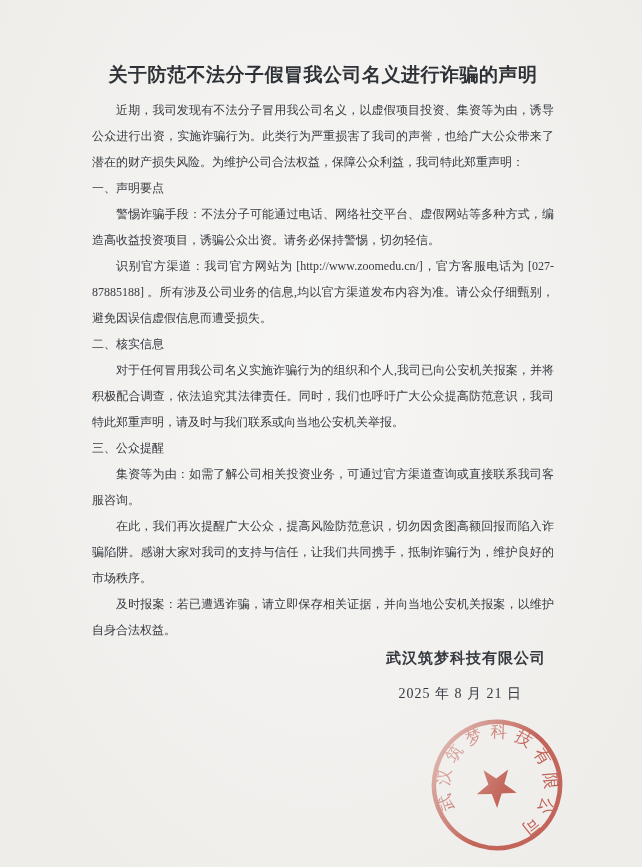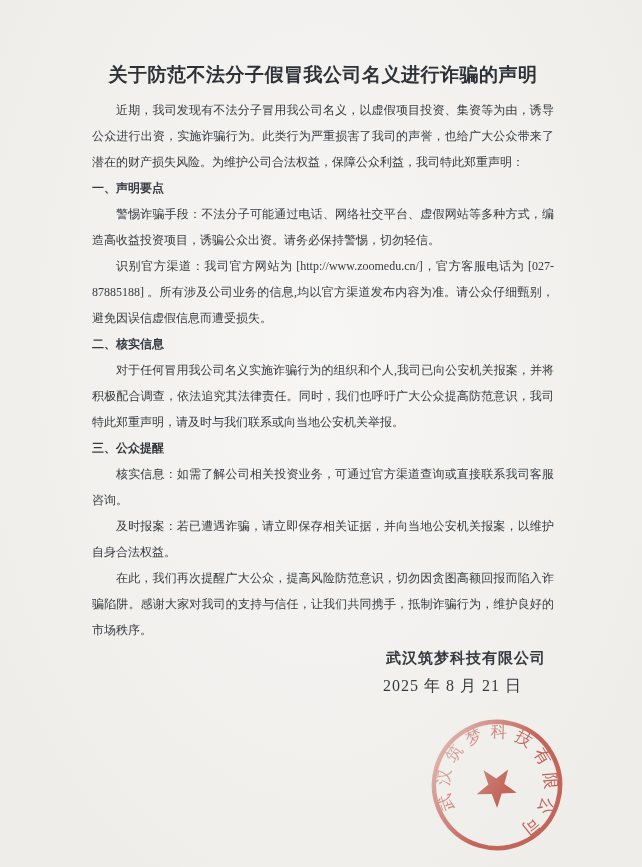--- a/index.html
+++ b/index.html
@@ -35,39 +35,40 @@
     line-height: 26px;
   }
   .doc-body p {
     margin: 0;
     font-size: 12px;
     line-height: 26px;
     text-align: justify;
     letter-spacing: 0;
   }
   .doc-body p.body { text-indent: 2em; }
-  .doc-body p.heading { text-indent: 0; font-weight: 700; }
+  .doc-body p.heading { text-indent: 0; font-weight: 400; }
   .signature {
     margin-top: 2px;
     text-align: right;
     padding-right: 8px;
   }
   .signature .company {
     display: block;
     font-size: 15px;
     font-weight: 600;
     line-height: 27px;
     letter-spacing: 1px;
   }
   .signature .date {
     display: block;
-    font-size: 16px;
+    font-size: 14px;
     line-height: 27px;
     padding-right: 24px;
     letter-spacing: 1px;
+    margin-top: 8px;
   }
   .stamp {
     position: absolute;
     left: 418px;
     top: 706px;
     width: 158px;
     height: 158px;
     transform: rotate(16deg);
     mix-blend-mode: multiply;
     opacity: 0.92;
@@ -85,23 +86,23 @@
   <h1 class="doc-title">关于防范不法分子假冒我公司名义进行诈骗的声明</h1>
 
   <div class="doc-body">
       <p class="body">近期，我司发现有不法分子冒用我公司名义，以虚假项目投资、集资等为由，诱导公众进行出资，实施诈骗行为。此类行为严重损害了我司的声誉，也给广大公众带来了潜在的财产损失风险。为维护公司合法权益，保障公众利益，我司特此郑重声明：</p>
       <p class="heading">一、声明要点</p>
       <p class="body">警惕诈骗手段：不法分子可能通过电话、网络社交平台、虚假网站等多种方式，编造高收益投资项目，诱骗公众出资。请务必保持警惕，切勿轻信。</p>
       <p class="body">识别官方渠道：我司官方网站为 [http://www.zoomedu.cn/]，官方客服电话为 [027-87885188] 。所有涉及公司业务的信息,均以官方渠道发布内容为准。请公众仔细甄别，避免因误信虚假信息而遭受损失。</p>
       <p class="heading">二、核实信息</p>
       <p class="body">对于任何冒用我公司名义实施诈骗行为的组织和个人,我司已向公安机关报案，并将积极配合调查，依法追究其法律责任。同时，我们也呼吁广大公众提高防范意识，我司特此郑重声明，请及时与我们联系或向当地公安机关举报。</p>
       <p class="heading">三、公众提醒</p>
-      <p class="body">核实信息：如需了解公司相关投资业务，可通过官方渠道查询或直接联系我司客服咨询。</p>
+      <p class="body">集资等为由：如需了解公司相关投资业务，可通过官方渠道查询或直接联系我司客服咨询。</p>
+      <p class="body">在此，我们再次提醒广大公众，提高风险防范意识，切勿因贪图高额回报而陷入诈骗陷阱。感谢大家对我司的支持与信任，让我们共同携手，抵制诈骗行为，维护良好的市场秩序。</p>
       <p class="body">及时报案：若已遭遇诈骗，请立即保存相关证据，并向当地公安机关报案，以维护自身合法权益。</p>
-      <p class="body">在此，我们再次提醒广大公众，提高风险防范意识，切勿因贪图高额回报而陷入诈骗陷阱。感谢大家对我司的支持与信任，让我们共同携手，抵制诈骗行为，维护良好的市场秩序。</p>
     </div>
 
   <div class="signature">
     <span class="company">武汉筑梦科技有限公司</span>
     <span class="date">2025 年 8 月 21 日</span>
   </div>
 
   <div class="stamp">
     <svg viewBox="0 0 158 158" xmlns="http://www.w3.org/2000/svg">
       <defs>

